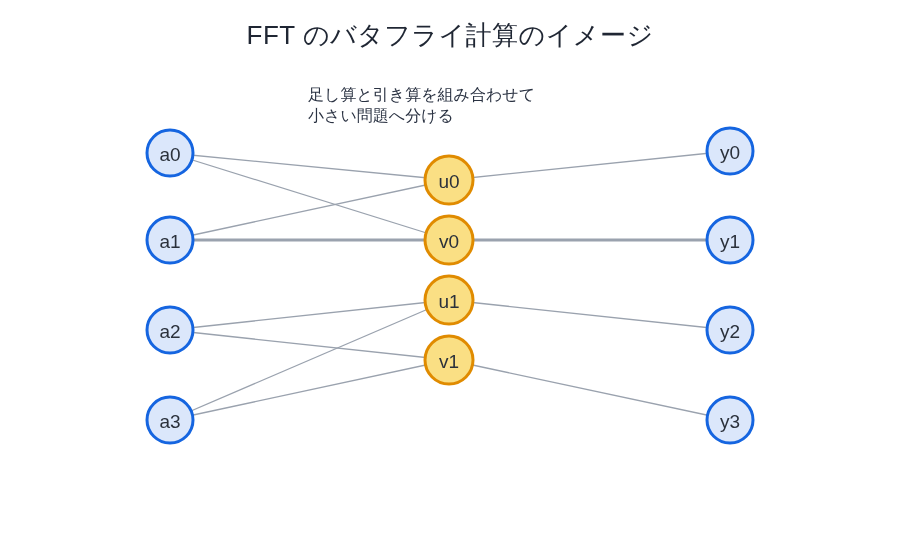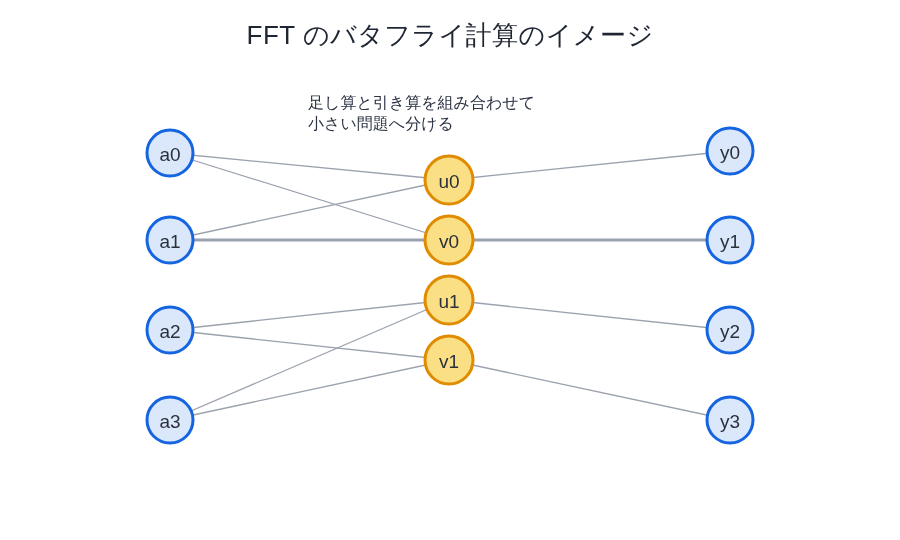--- a/index.html
+++ b/index.html
@@ -27,21 +27,20 @@
     white-space: nowrap;
   }
   #subtitle {
     position: absolute;
     left: 308px;
     top: 84px;
     font-size: 16px;
     line-height: 21px;
     color: #2a3242;
     white-space: pre;
-    margin-top: 8px;
   }
   #graph {
     position: absolute;
     left: 0;
     top: 0;
     width: 900px;
     height: 540px;
   }
   .node-label {
     font-family: "Liberation Sans", "DejaVu Sans", sans-serif;

